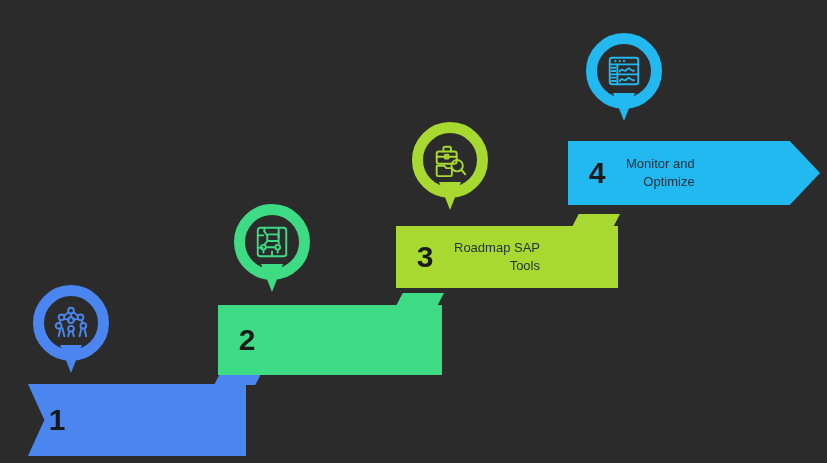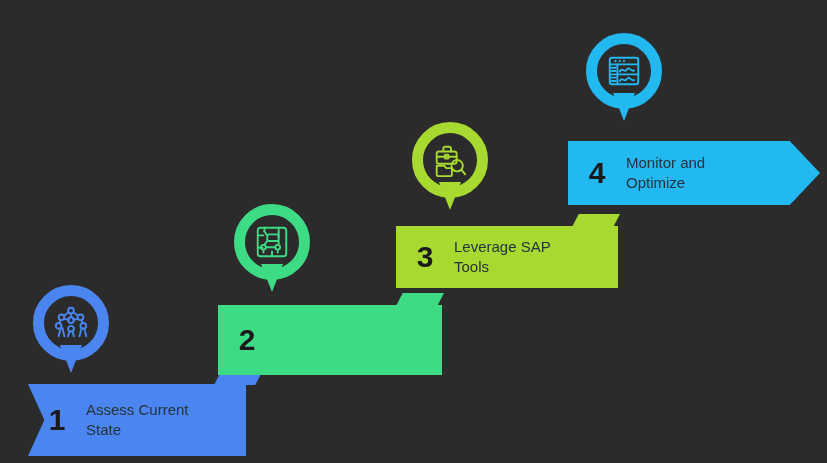--- a/index.html
+++ b/index.html
@@ -25,25 +25,26 @@
   .ribbon .num{
     font-size:30px;
     font-weight:bold;
     color:#1a1a1a;
     width:58px;
     text-align:center;
     flex:0 0 auto;
     line-height:1;
   }
   .ribbon .label{
-    font-size:15px;
+    font-size:13px;
     color:#26323c;
     line-height:1.35;
     padding-right:10px;
     white-space:pre-line;
+    text-align:right;
   }
 
   
   .shape-notch-flat{
     clip-path:polygon(0 0, 100% 0, 100% 100%, 0 100%, 7.5% 50%);
   }
   .shape-rect{
     clip-path:polygon(0 0, 100% 0, 100% 100%, 0 100%);
   }
   .shape-arrow{
@@ -100,22 +101,20 @@
           <circle cx="33" cy="23" r="3"></circle>
           <path d="M17.5 8.7 L12.5 12.3 M22.5 8.7 L27.5 12.3 M20 10 L20 14"></path>
           <path d="M9 17 L7.8 20.2 M12.5 15.6 L17.6 16.6 M27.5 15.6 L22.4 16.6 M31 17 L32.3 20.2"></path>
           <path d="M9 25.5 L7 34 M11 25.5 L13 34 M18.5 28.8 L17 34 M21.5 28.8 L23 34 M31 25.5 L29 34 M34 25.5 L36 34"></path>
         </svg>
       </span>
     </div>
 
     <div class="ribbon shape-notch-flat" style="left:28px;top:384px;width:218px;height:72px;background:#4a85f0;">
       <span class="num">1</span>
-      <span class="label">Assess Current
-State</span>
     </div>
 
     <div class="fold" style="left:214px;top:372px;width:48px;height:13px;background:#4a85f0;"></div>
   </div>
 
   <div class="step">
     <div class="pin" style="left:234px;top:204px;">
       <div class="ring" style="border-color:#3ddc84;"></div>
       <div class="tail" style="border-top-color:#3ddc84;"></div>
       <span class="glyph">
@@ -150,21 +149,21 @@
           <rect x="14.5" y="14.5" width="4" height="4" rx="1"></rect>
           <path d="M6 26 h8 l2 2.5 h6 v7 a1.5 1.5 0 0 1 -1.5 1.5 h-13 a1.5 1.5 0 0 1 -1.5 -1.5 z"></path>
           <circle cx="27.5" cy="26" r="6"></circle>
           <path d="M32 30.5 L36 35"></path>
         </svg>
       </span>
     </div>
 
     <div class="ribbon shape-rect" style="left:396px;top:226px;width:222px;height:62px;background:#a8d930;">
       <span class="num">3</span>
-      <span class="label">Leverage SAP
+      <span class="label">Roadmap SAP
 Tools</span>
     </div>
 
     <div class="fold" style="left:572px;top:214px;width:48px;height:13px;background:#a8d930;"></div>
   </div>
 
   <div class="step">
     <div class="pin" style="left:586px;top:33px;">
       <div class="ring" style="border-color:#22b8f0;"></div>
       <div class="tail" style="border-top-color:#22b8f0;"></div>

